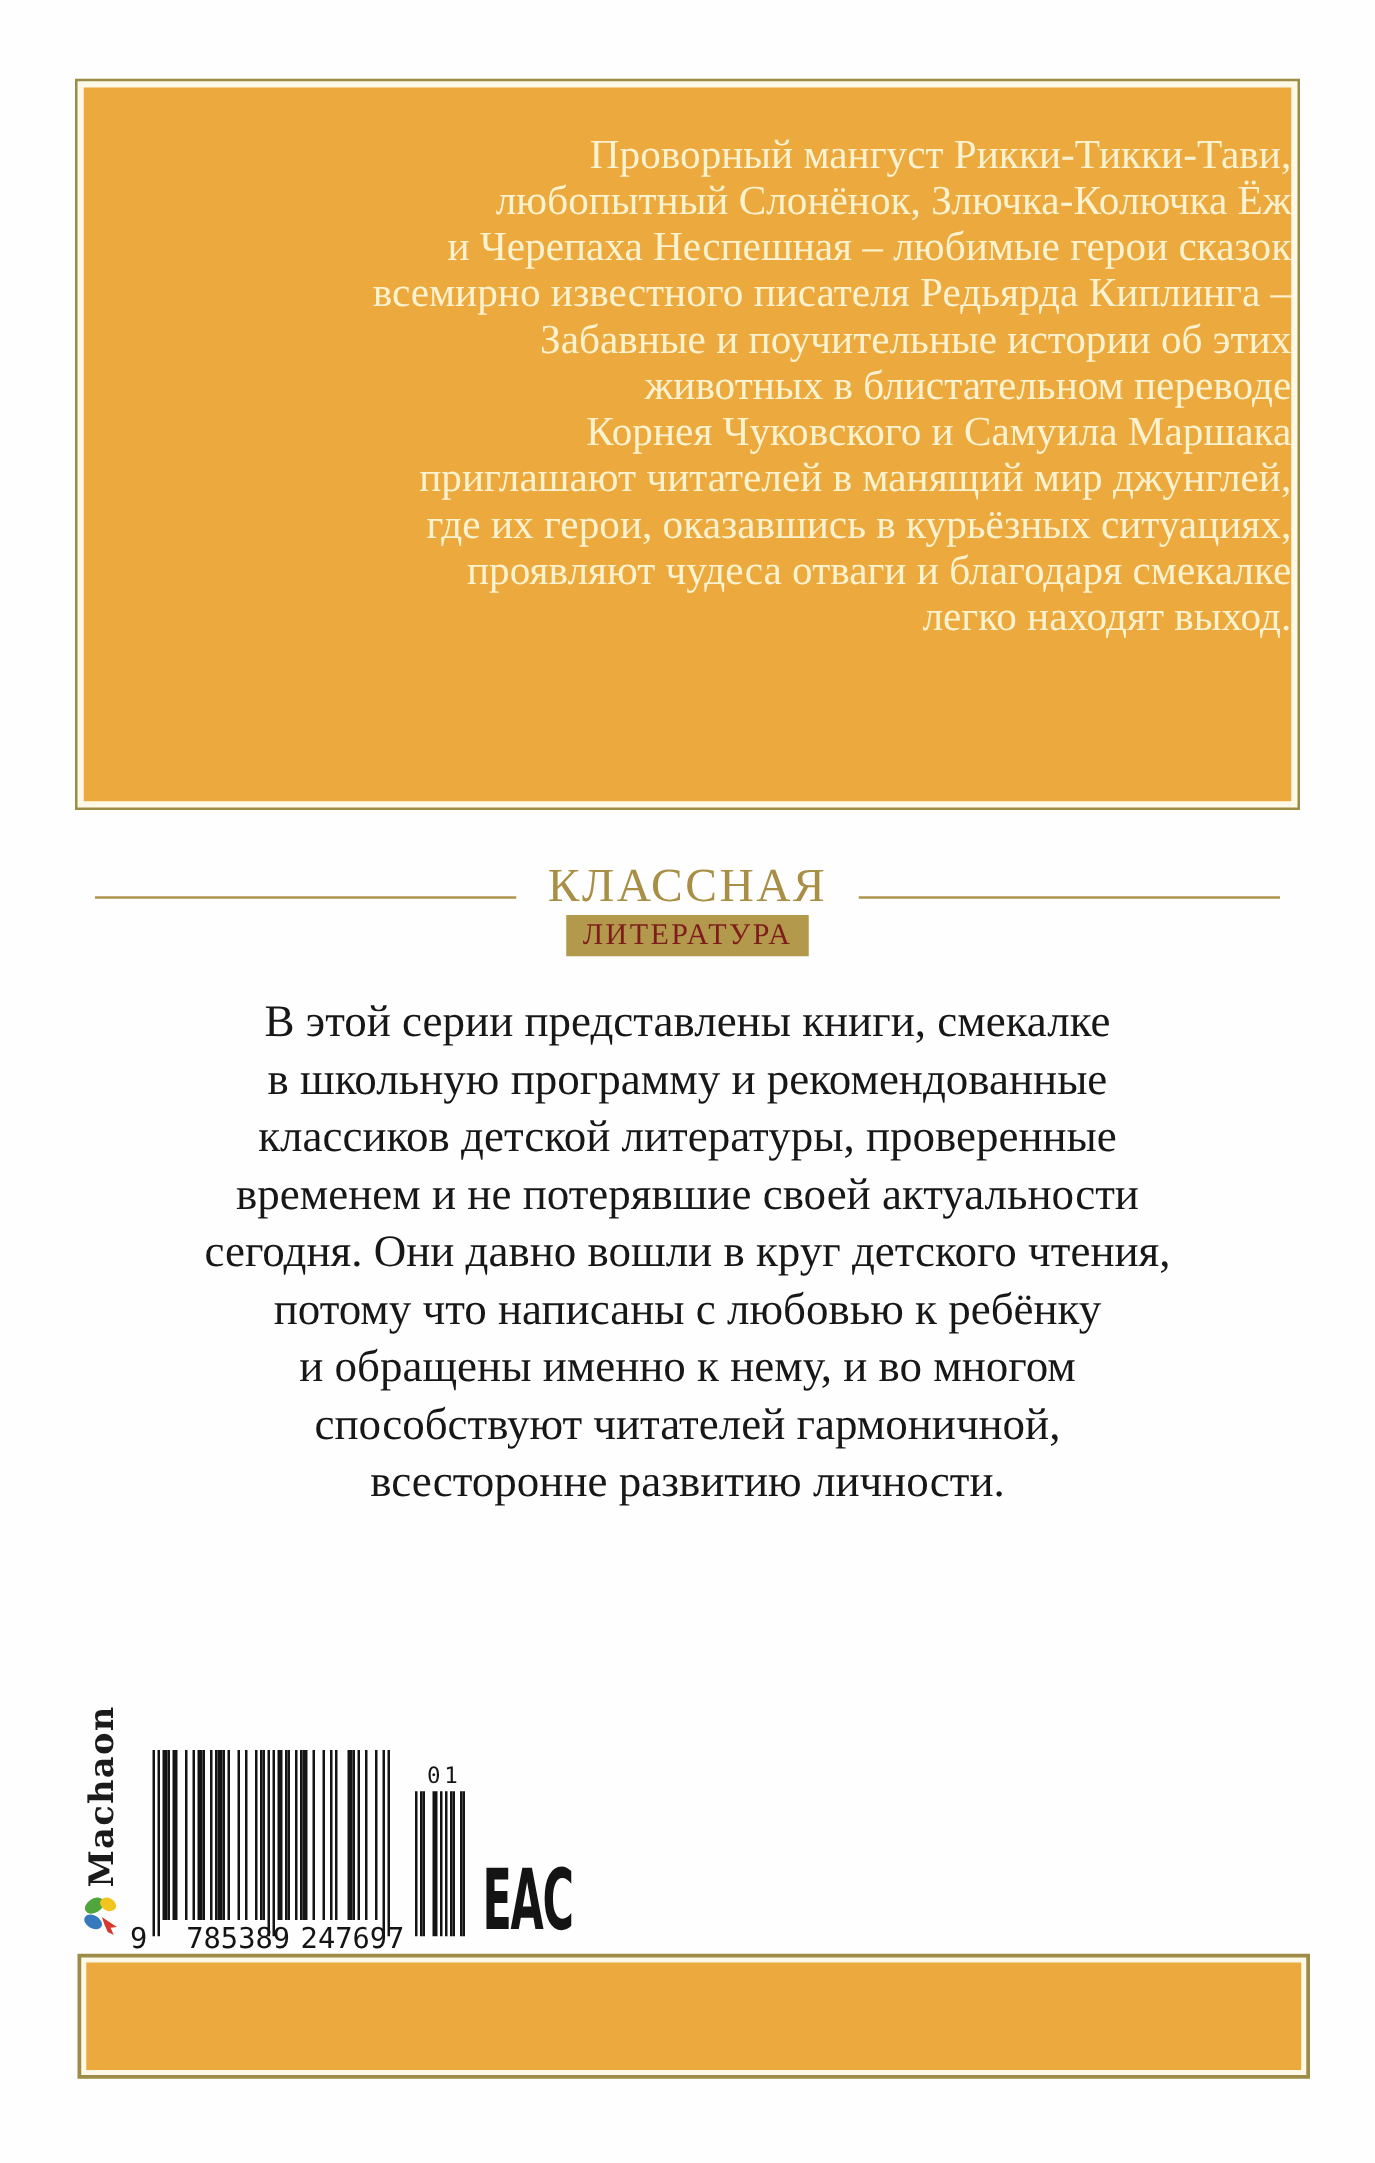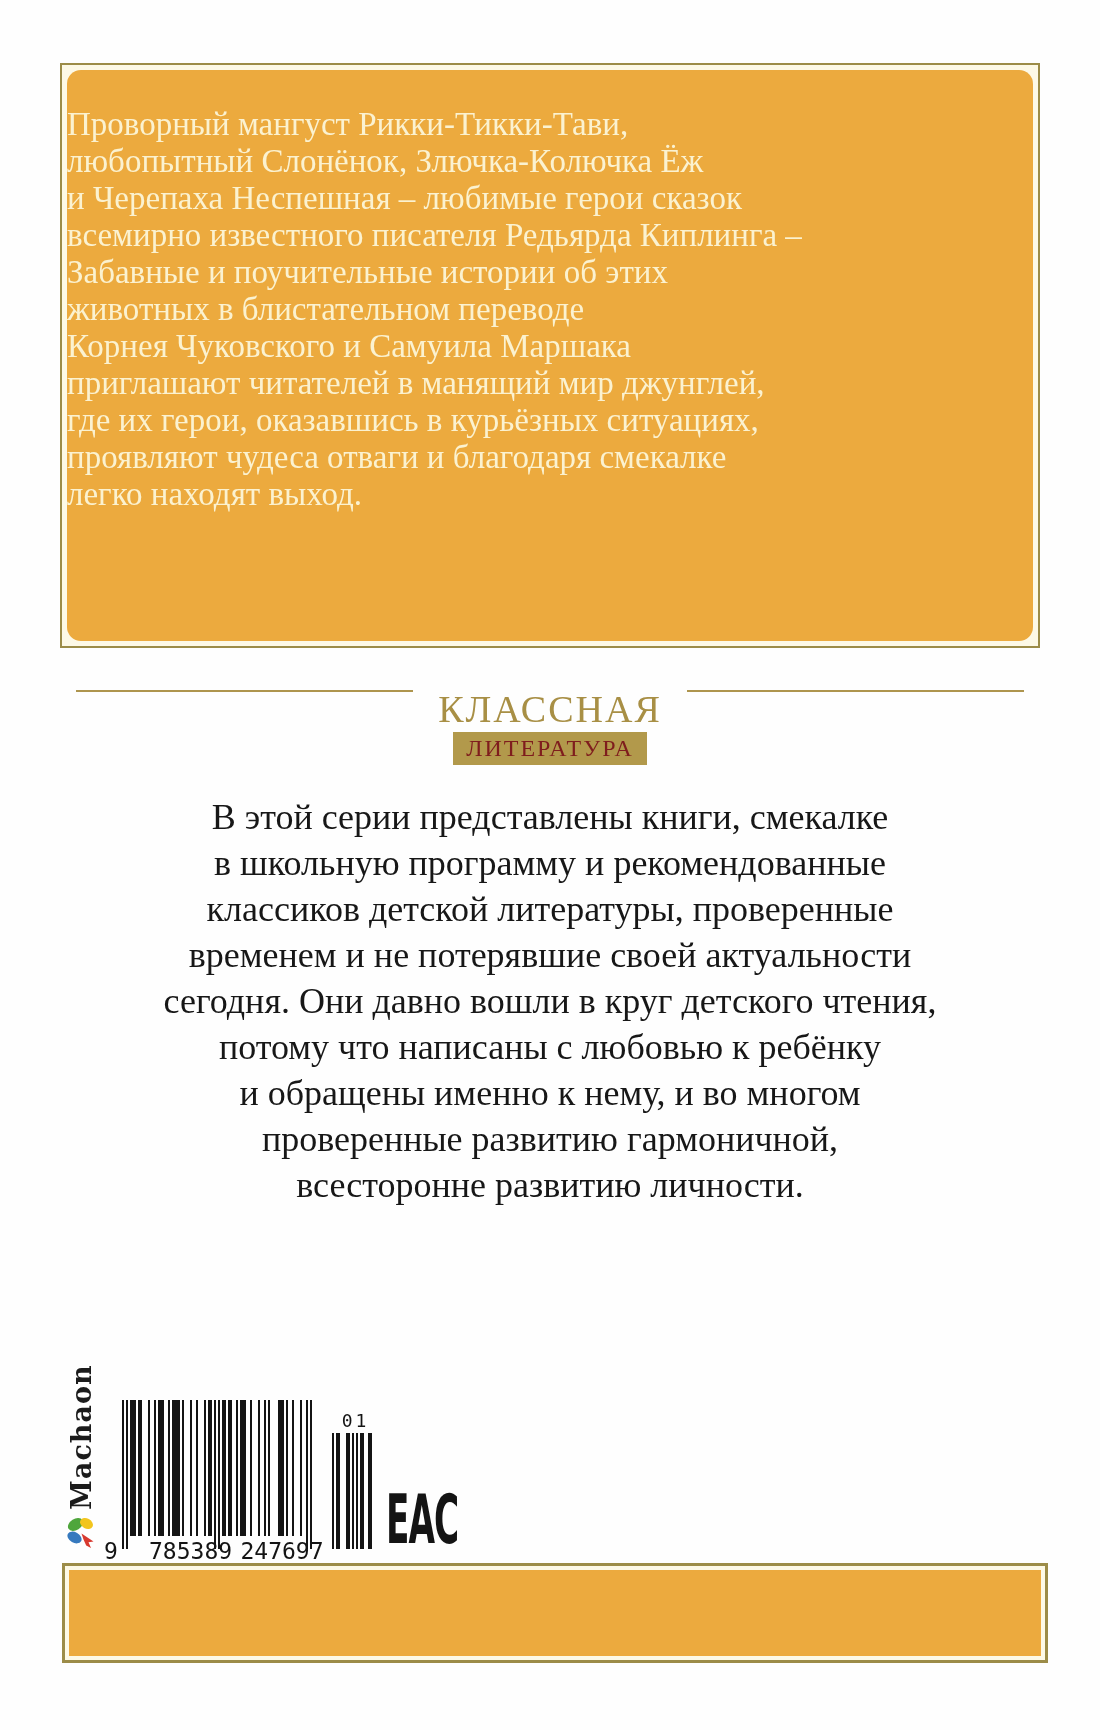--- a/index.html
+++ b/index.html
@@ -8,31 +8,30 @@
     font-family:"Liberation Serif","DejaVu Serif",serif;
   }
 
   
   .annotation-box{
     position:absolute;left:60px;top:63px;width:980px;height:585px;
     box-sizing:border-box;border:2px solid #9c8c48;background:#fdf9e6;padding:5px;
   }
   .annotation-inner{
     width:100%;height:100%;background:#ecaa3e;box-sizing:border-box;
-    display:flex;flex-direction:column;align-items:flex-start;justify-content:flex-start;
+    display:flex;flex-direction:column;align-items:flex-end;justify-content:flex-start;
     padding-top:36px;
-    border-radius:14px;
   }
   .ann-line{
     color:#fbf2d0;font-size:33px;line-height:37px;text-align:center;white-space:nowrap;
   }
 
   
   .series-logo{position:absolute;left:0;top:690px;width:100%;}
-  .logo-row{display:flex;padding:0 76px;}
+  .logo-row{display:flex;align-items:flex-end;padding:0 76px;}
   .rule{flex:1;height:2px;background:#ae954e;margin-bottom:9px;}
   .logo-title{
     margin:0 25px;font-size:38px;line-height:1;letter-spacing:2px;color:#a88f45;
     font-weight:normal;white-space:nowrap;
   }
   .logo-sub-wrap{text-align:center;margin-top:4px;}
   .logo-sub{
     display:inline-block;background:#b2994b;color:#7f1d1d;
     font-size:24px;line-height:1;letter-spacing:2px;padding:4px 13px 5px;white-space:nowrap;
   }
@@ -126,21 +125,21 @@
   </section>
 
   <section class="description">
       <div class="desc-line">В этой серии представлены книги, смекалке</div>
       <div class="desc-line">в школьную программу и рекомендованные</div>
       <div class="desc-line">классиков детской литературы, проверенные</div>
       <div class="desc-line">временем и не потерявшие своей актуальности</div>
       <div class="desc-line">сегодня. Они давно вошли в круг детского чтения,</div>
       <div class="desc-line">потому что написаны с любовью к ребёнку</div>
       <div class="desc-line">и обращены именно к нему, и во многом</div>
-      <div class="desc-line">проверенные развитию гармоничной,</div>
+      <div class="desc-line">способствуют читателей гармоничной,</div>
       <div class="desc-line">всесторонне развитию личности.</div>
     </section>
 
   <section class="commerce">
 
     <div class="machaon">
       <span class="machaon-word">Machaon</span>
       <svg class="butterfly" width="30" height="34" viewBox="0 0 30 34" xmlns="http://www.w3.org/2000/svg">
         <ellipse cx="9.5" cy="9.5" rx="8.2" ry="5.6" transform="rotate(-32 9.5 9.5)" fill="#4FA63C"></ellipse>
         <ellipse cx="20.5" cy="8.5" rx="6.8" ry="5.0" transform="rotate(28 20.5 8.5)" fill="#F2C51E"></ellipse>

